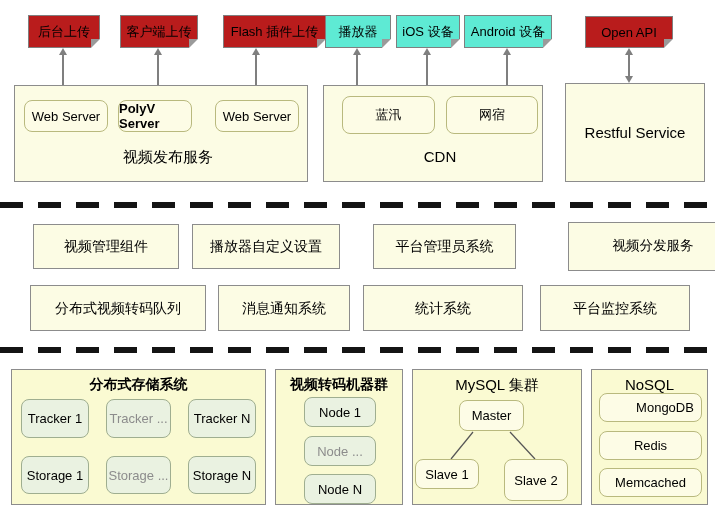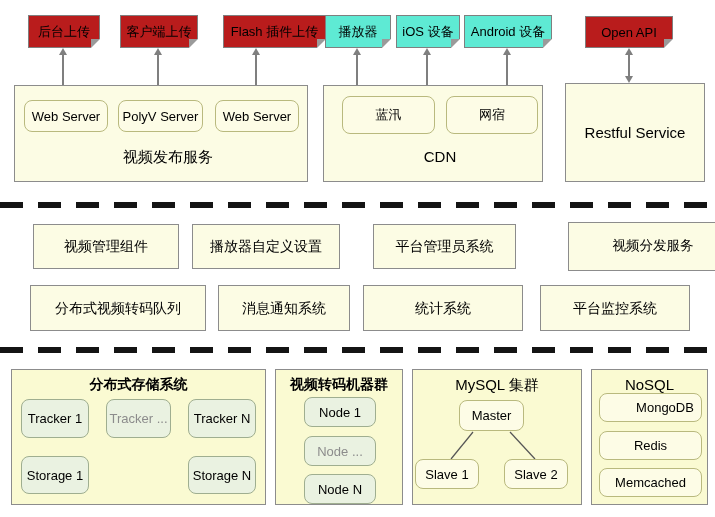--- a/index.html
+++ b/index.html
@@ -34,21 +34,21 @@
   
   .panel{position:absolute;background:#fcfce4;border:1px solid #8c8c8c;box-sizing:border-box;}
   #publish{left:14px;top:85px;width:294px;height:97px;}
   #cdn{left:323px;top:85px;width:220px;height:97px;}
   #restful{left:565px;top:83px;width:140px;height:99px;display:flex;align-items:center;justify-content:center;font-size:15px;}
   .panel-title{position:absolute;left:0;right:0;text-align:center;font-size:15px;margin-left:14px;}
   #publish .panel-title{top:62px;}
   #cdn .panel-title{top:62px;}
   .ybox{position:absolute;background:#fdfce6;border:1px solid #b9b97e;border-radius:8px;display:flex;align-items:center;justify-content:center;font-size:13px;box-sizing:border-box;}
   #ws1{left:9px;top:14px;width:84px;height:32px;}
-  #polyv{left:103px;top:14px;width:85px;height:32px;}
+  #polyv{left:103px;top:14px;width:74px;height:32px;font-weight:bold;}
   #ws2{left:200px;top:14px;width:84px;height:32px;}
   #lanxun{left:18px;top:10px;width:93px;height:38px;}
   #wangsu{left:122px;top:10px;width:92px;height:38px;}
 
   
   .dashes{position:absolute;left:0;width:715px;height:6px;background:repeating-linear-gradient(90deg,#141414 0,#141414 23px,transparent 23px,transparent 38px);}
   #dash1{top:202px;}
   #dash2{top:347px;}
 
   
@@ -77,21 +77,21 @@
   #t2{left:94px;top:29px;width:65px;height:39px;}
   #t3{left:176px;top:29px;width:68px;height:39px;}
   #s1{left:9px;top:86px;width:68px;height:38px;}
   #s2{left:94px;top:86px;width:65px;height:38px;}
   #s3{left:176px;top:86px;width:68px;height:38px;}
   #nd1{left:28px;top:27px;width:72px;height:30px;}
   #nd2{left:28px;top:66px;width:72px;height:30px;}
   #nd3{left:28px;top:104px;width:72px;height:30px;}
   #master{left:46px;top:30px;width:65px;height:31px;}
   #slave1{left:2px;top:89px;width:64px;height:30px;}
-  #slave2{left:91px;top:89px;width:64px;height:30px;}
+  #slave2{left:91px;top:89px;width:64px;height:42px;}
   #mysql-lines{position:absolute;left:0;top:0;width:170px;height:136px;pointer-events:none;}
   #q1{left:7px;top:23px;width:103px;height:29px;padding-left:29px;}
   #q2{left:7px;top:61px;width:103px;height:29px;}
   #q3{left:7px;top:98px;width:103px;height:29px;}
 </style>
 </head>
 <body>
 
 <div id="canvas">
 
@@ -176,20 +176,21 @@
   <div class="mbox" id="m8">
       <span>平台监控系统</span>
     </div>
 
   <div class="bpanel" id="storage">
     <div class="btitle bold">分布式存储系统</div>
     <div class="gbox" id="t1">Tracker 1</div>
     <div class="gbox dim" id="t2">Tracker ...</div>
     <div class="gbox" id="t3">Tracker N</div>
     <div class="gbox" id="s1">Storage 1</div>
+    <div class="gbox dim" id="s2">Storage ...</div>
     <div class="gbox" id="s3">Storage N</div>
   </div>
 
   <div class="bpanel" id="transcode">
     <div class="btitle bold">视频转码机器群</div>
     <div class="gbox" id="nd1">Node 1</div>
     <div class="gbox dim" id="nd2">Node ...</div>
     <div class="gbox" id="nd3">Node N</div>
   </div>
 

